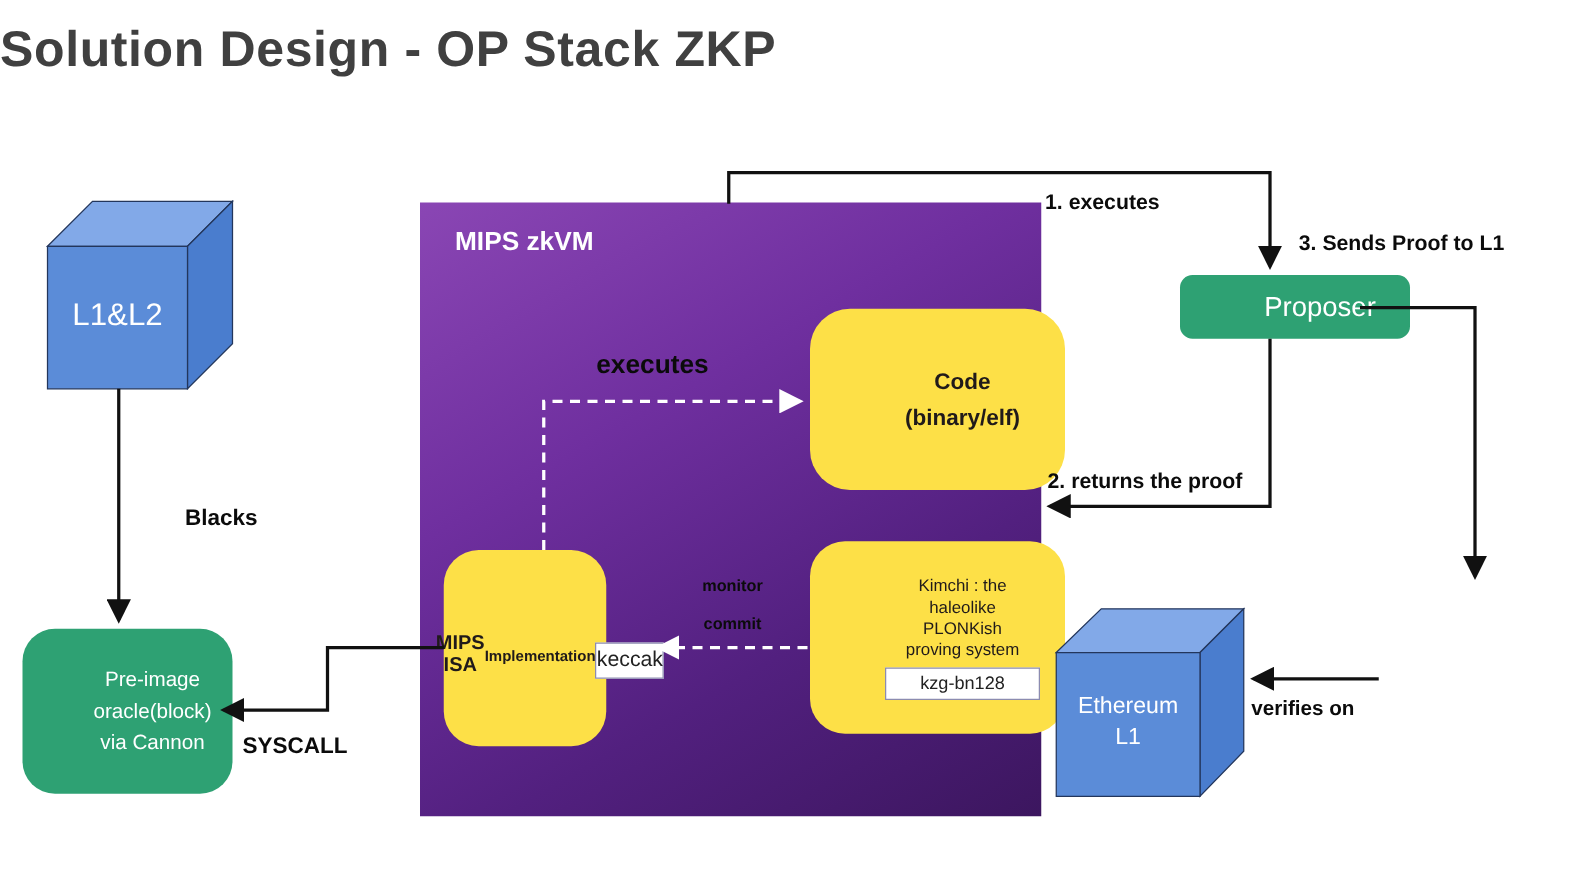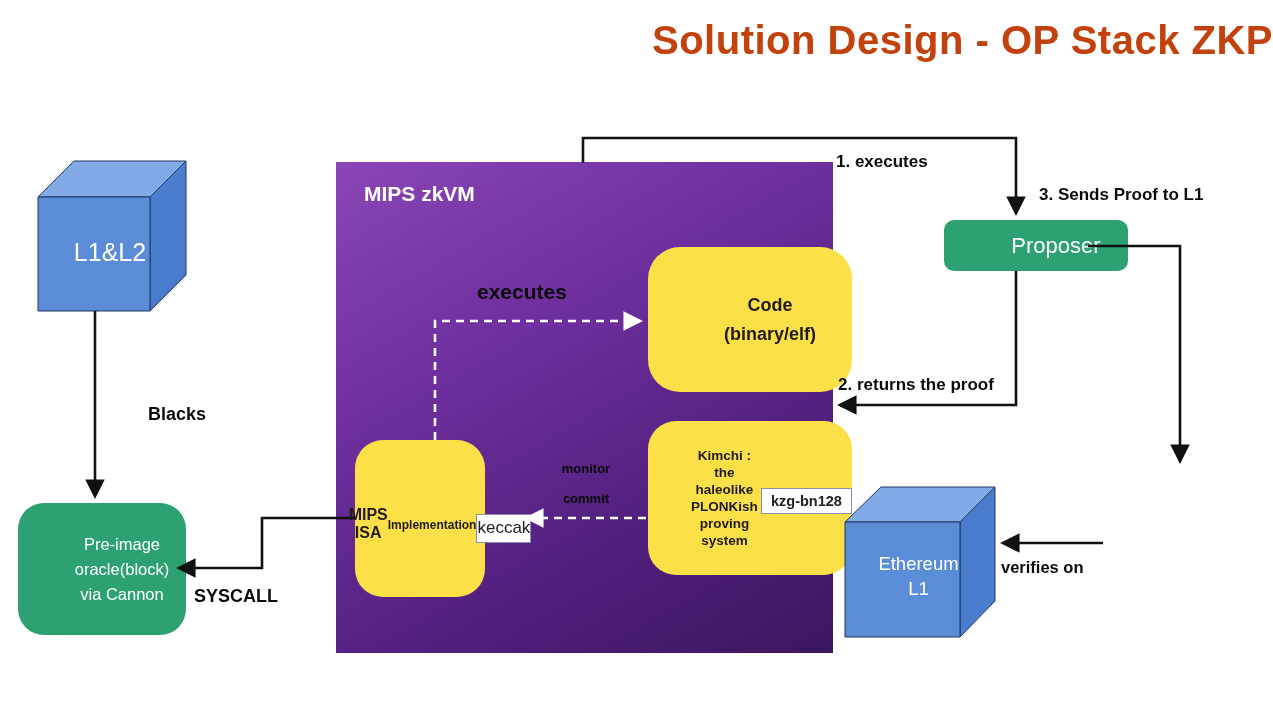--- a/index.html
+++ b/index.html
@@ -2,22 +2,22 @@
 <html><head>
 <meta charset="utf-8">
 <style>
   html,body{margin:0;padding:0;background:#ffffff;}
   .canvas{
     position:relative;width:1273px;height:701px;background:#ffffff;overflow:hidden;
     font-family:"Liberation Sans", sans-serif;color:#111;
   }
   .abs{position:absolute;}
   .title{
-    top:18px;left:0;width:100%;text-align:right;
-    font-size:40px;font-weight:700;letter-spacing:0.5px;color:#c2410c;z-index:4;
+    top:18px;left:0;width:100%;text-align:left;
+    font-size:40px;font-weight:700;letter-spacing:0.5px;color:#404040;z-index:4;
   }
   .purple-box{
     left:336px;top:162px;width:497px;height:491px;z-index:1;
     background:linear-gradient(150deg,#8a46b4 0%,#6f2f9f 35%,#52207f 68%,#3c165f 100%);
   }
   .zkvm-label{
     left:364px;top:182px;font-size:21px;font-weight:700;color:#ffffff;z-index:4;
   }
   .node{z-index:2;display:flex;align-items:center;justify-content:center;text-align:center;padding-left:40px;}
   .prelined{white-space:pre-line;}
@@ -27,36 +27,36 @@
     font-size:18px;font-weight:700;line-height:29px;color:#201a1a;}
   .mips-isa-box{left:355px;top:440px;width:130px;height:157px;flex-direction:row;padding-top:10px;box-sizing:border-box;}
   .mips-isa-title{font-size:16px;font-weight:700;color:#201a1a;}
   .mips-isa-sub{font-size:12px;font-weight:700;color:#201a1a;margin-top:3px;}
   .chip{
     background:#ffffff;border:1px solid #8c8cb0;display:flex;align-items:center;justify-content:center;
     color:#222;margin-top:9px;
   }
   .chip-keccak{width:122px;height:27px;font-size:17px;}
   .chip-kzg{width:122px;height:24px;font-size:14.5px;margin-top:6px;}
-  .kimchi-box{left:648px;top:421px;width:164px;height:154px;
-    font-size:13.5px;line-height:17px;color:#201a1a;font-weight:bold;}
+  .kimchi-box{left:648px;top:433px;width:164px;height:154px;flex-direction:column;
+    font-size:13.5px;line-height:17px;color:#201a1a;}
   .proposer-box{left:944px;top:220px;width:144px;height:51px;border-radius:10px;font-size:22px;}
   .verifier-box{left:1103px;top:468px;width:150px;height:148px;border-radius:28px;
     font-size:13px;line-height:18px;}
   .preimage-box{left:18px;top:503px;width:128px;height:132px;font-size:16.5px;line-height:25px;}
   .edge-label{font-weight:700;color:#0b0b0b;z-index:4;}
   .lbl-executes{left:477px;top:280px;font-size:21px;}
   .lbl-monitor{left:531px;top:454px;width:110px;text-align:center;font-size:13px;line-height:30px;}
   .lbl-step1{left:836px;top:152px;font-size:17px;}
   .lbl-step3{left:1039px;top:185px;font-size:17px;}
   .lbl-step2{left:838px;top:375px;font-size:17px;}
   .lbl-blacks{left:148px;top:404px;font-size:18px;}
   .lbl-syscall{left:194px;top:586px;font-size:18px;}
   .lbl-verifies{left:1001px;top:558px;font-size:16.5px;}
-  .cube-label{z-index:4;color:#ffffff;text-align:center;padding-left:16px;}
+  .cube-label{z-index:4;color:#ffffff;text-align:center;}
   .l1l2-label{left:38px;top:238px;width:112px;font-size:25px;}
   .eth-label{left:845px;top:551px;width:115px;font-size:18.5px;line-height:25px;}
   .connector-layer{position:absolute;left:0;top:0;width:1273px;height:701px;z-index:3;pointer-events:none;}
 </style>
 </head>
 <body>
 
 <div class="canvas">
 
   <div class="abs title">Solution Design - OP Stack ZKP</div>

